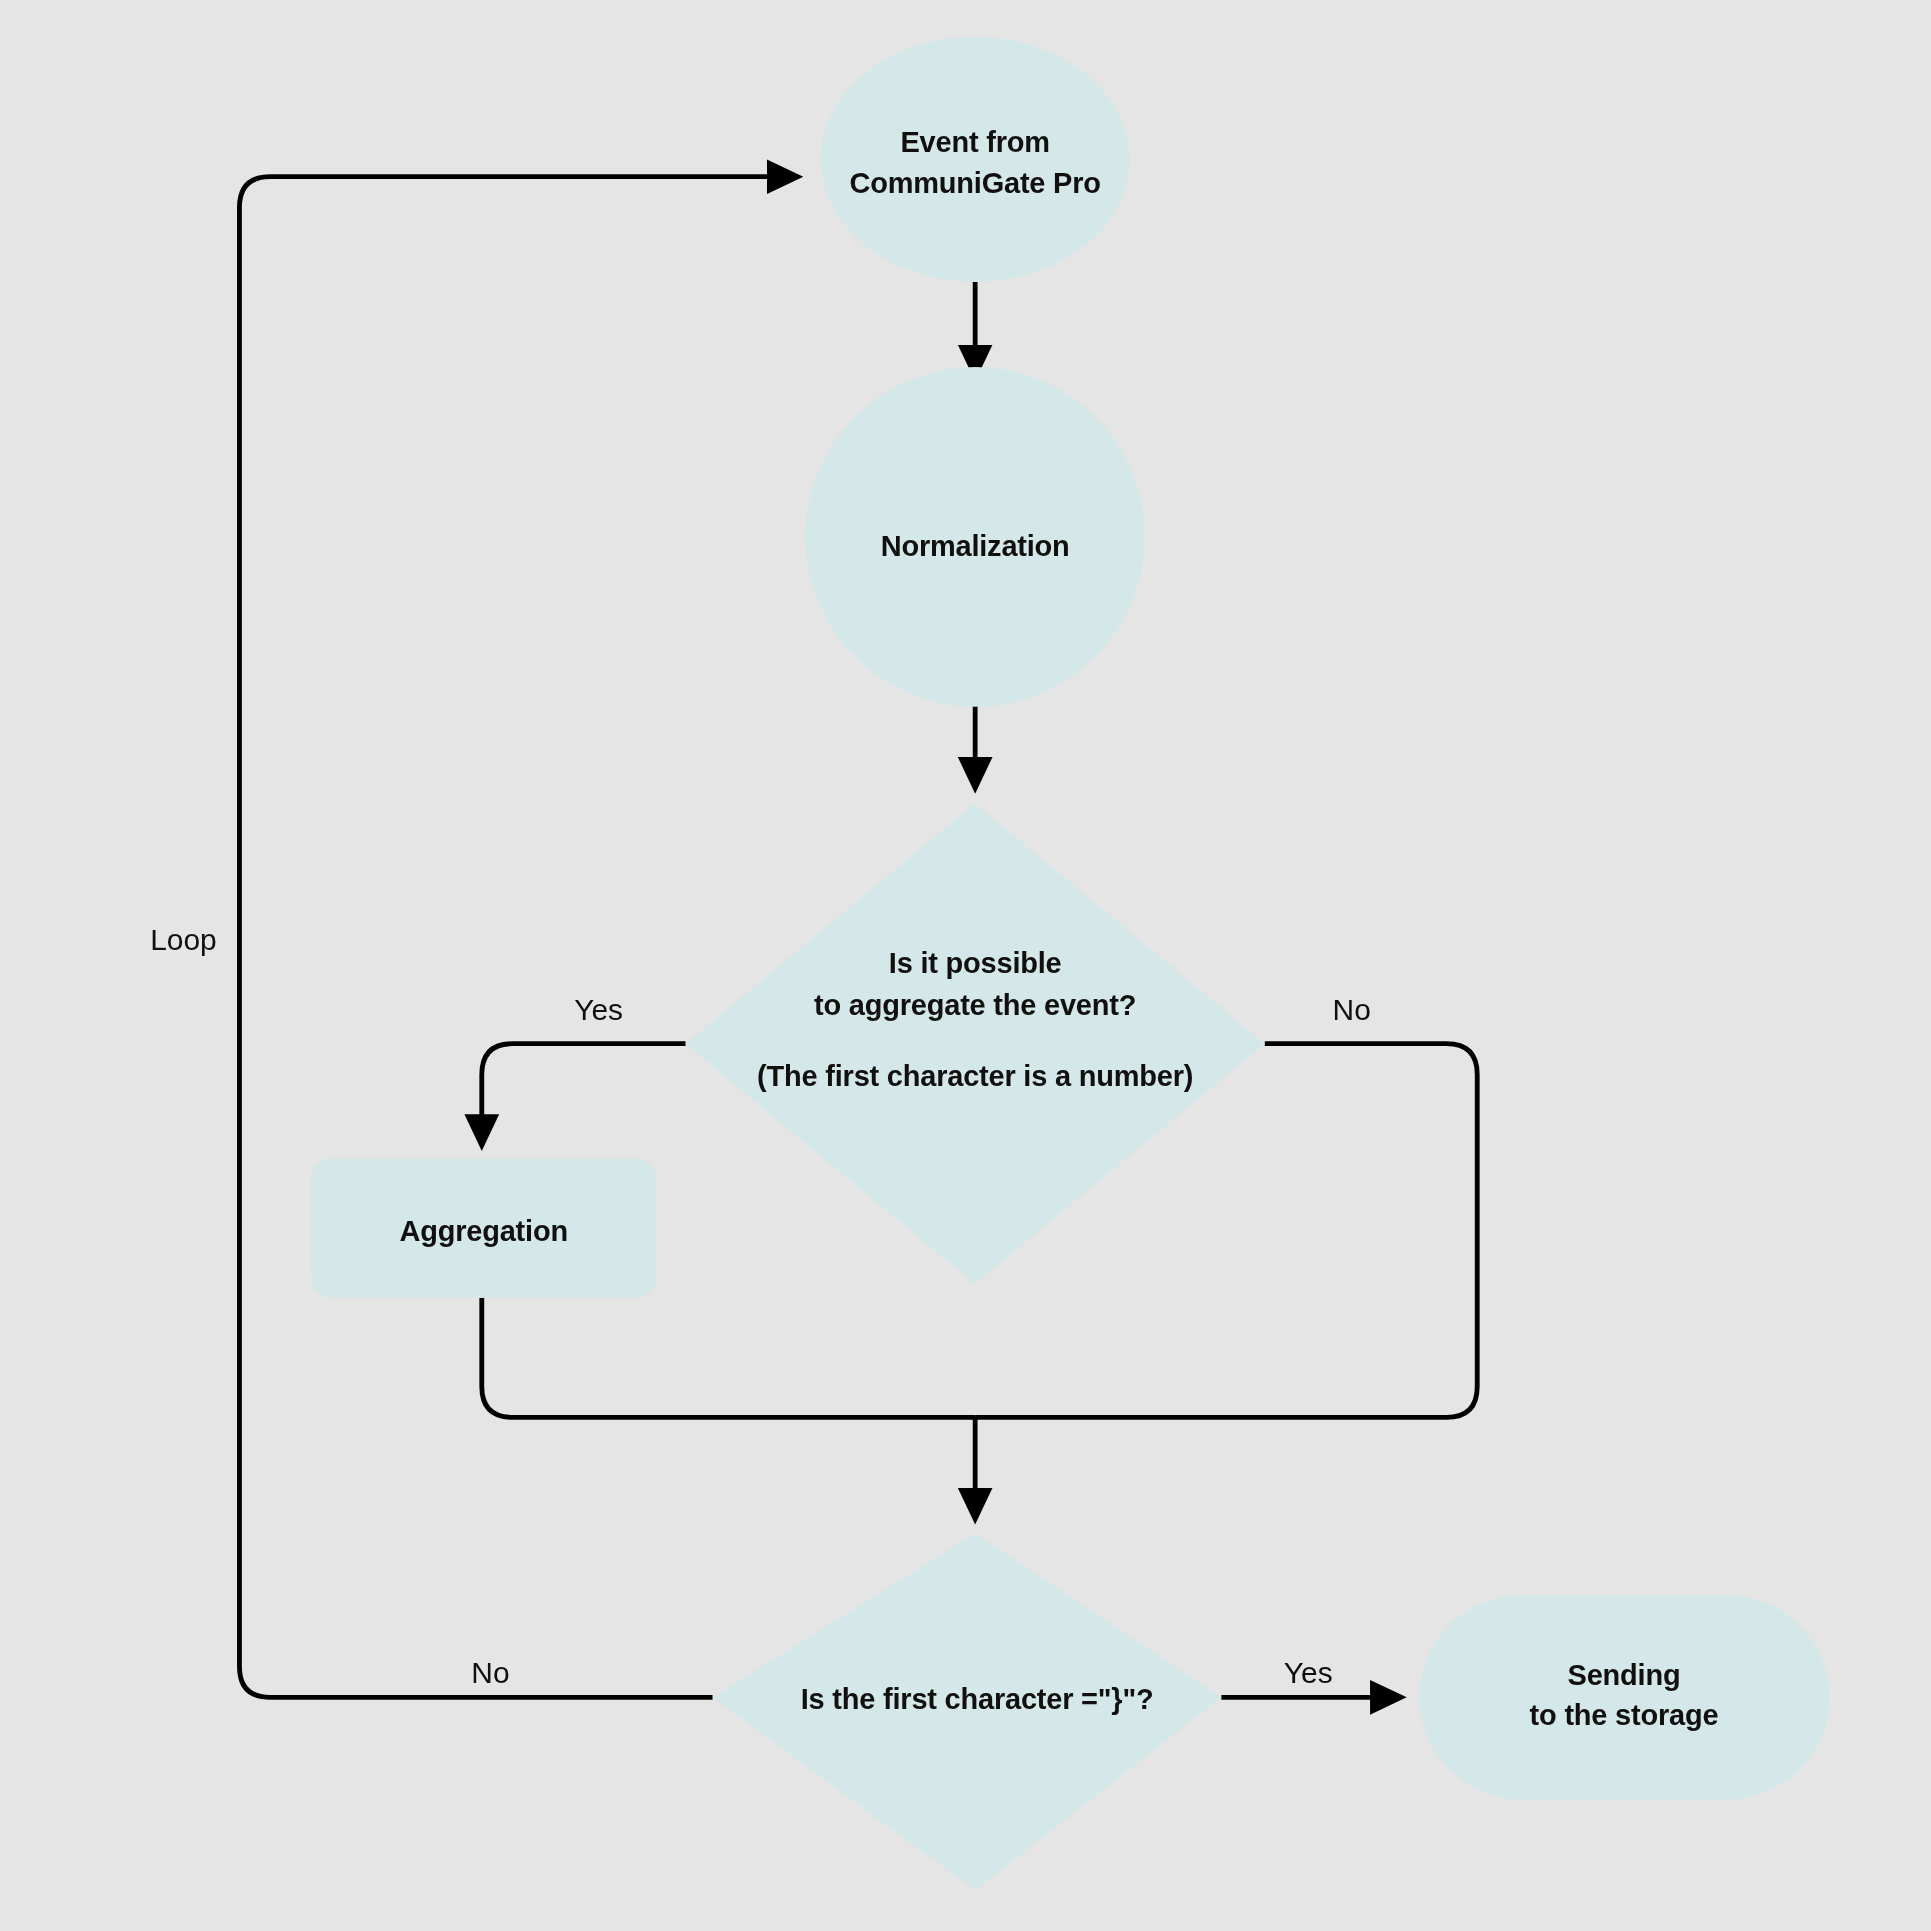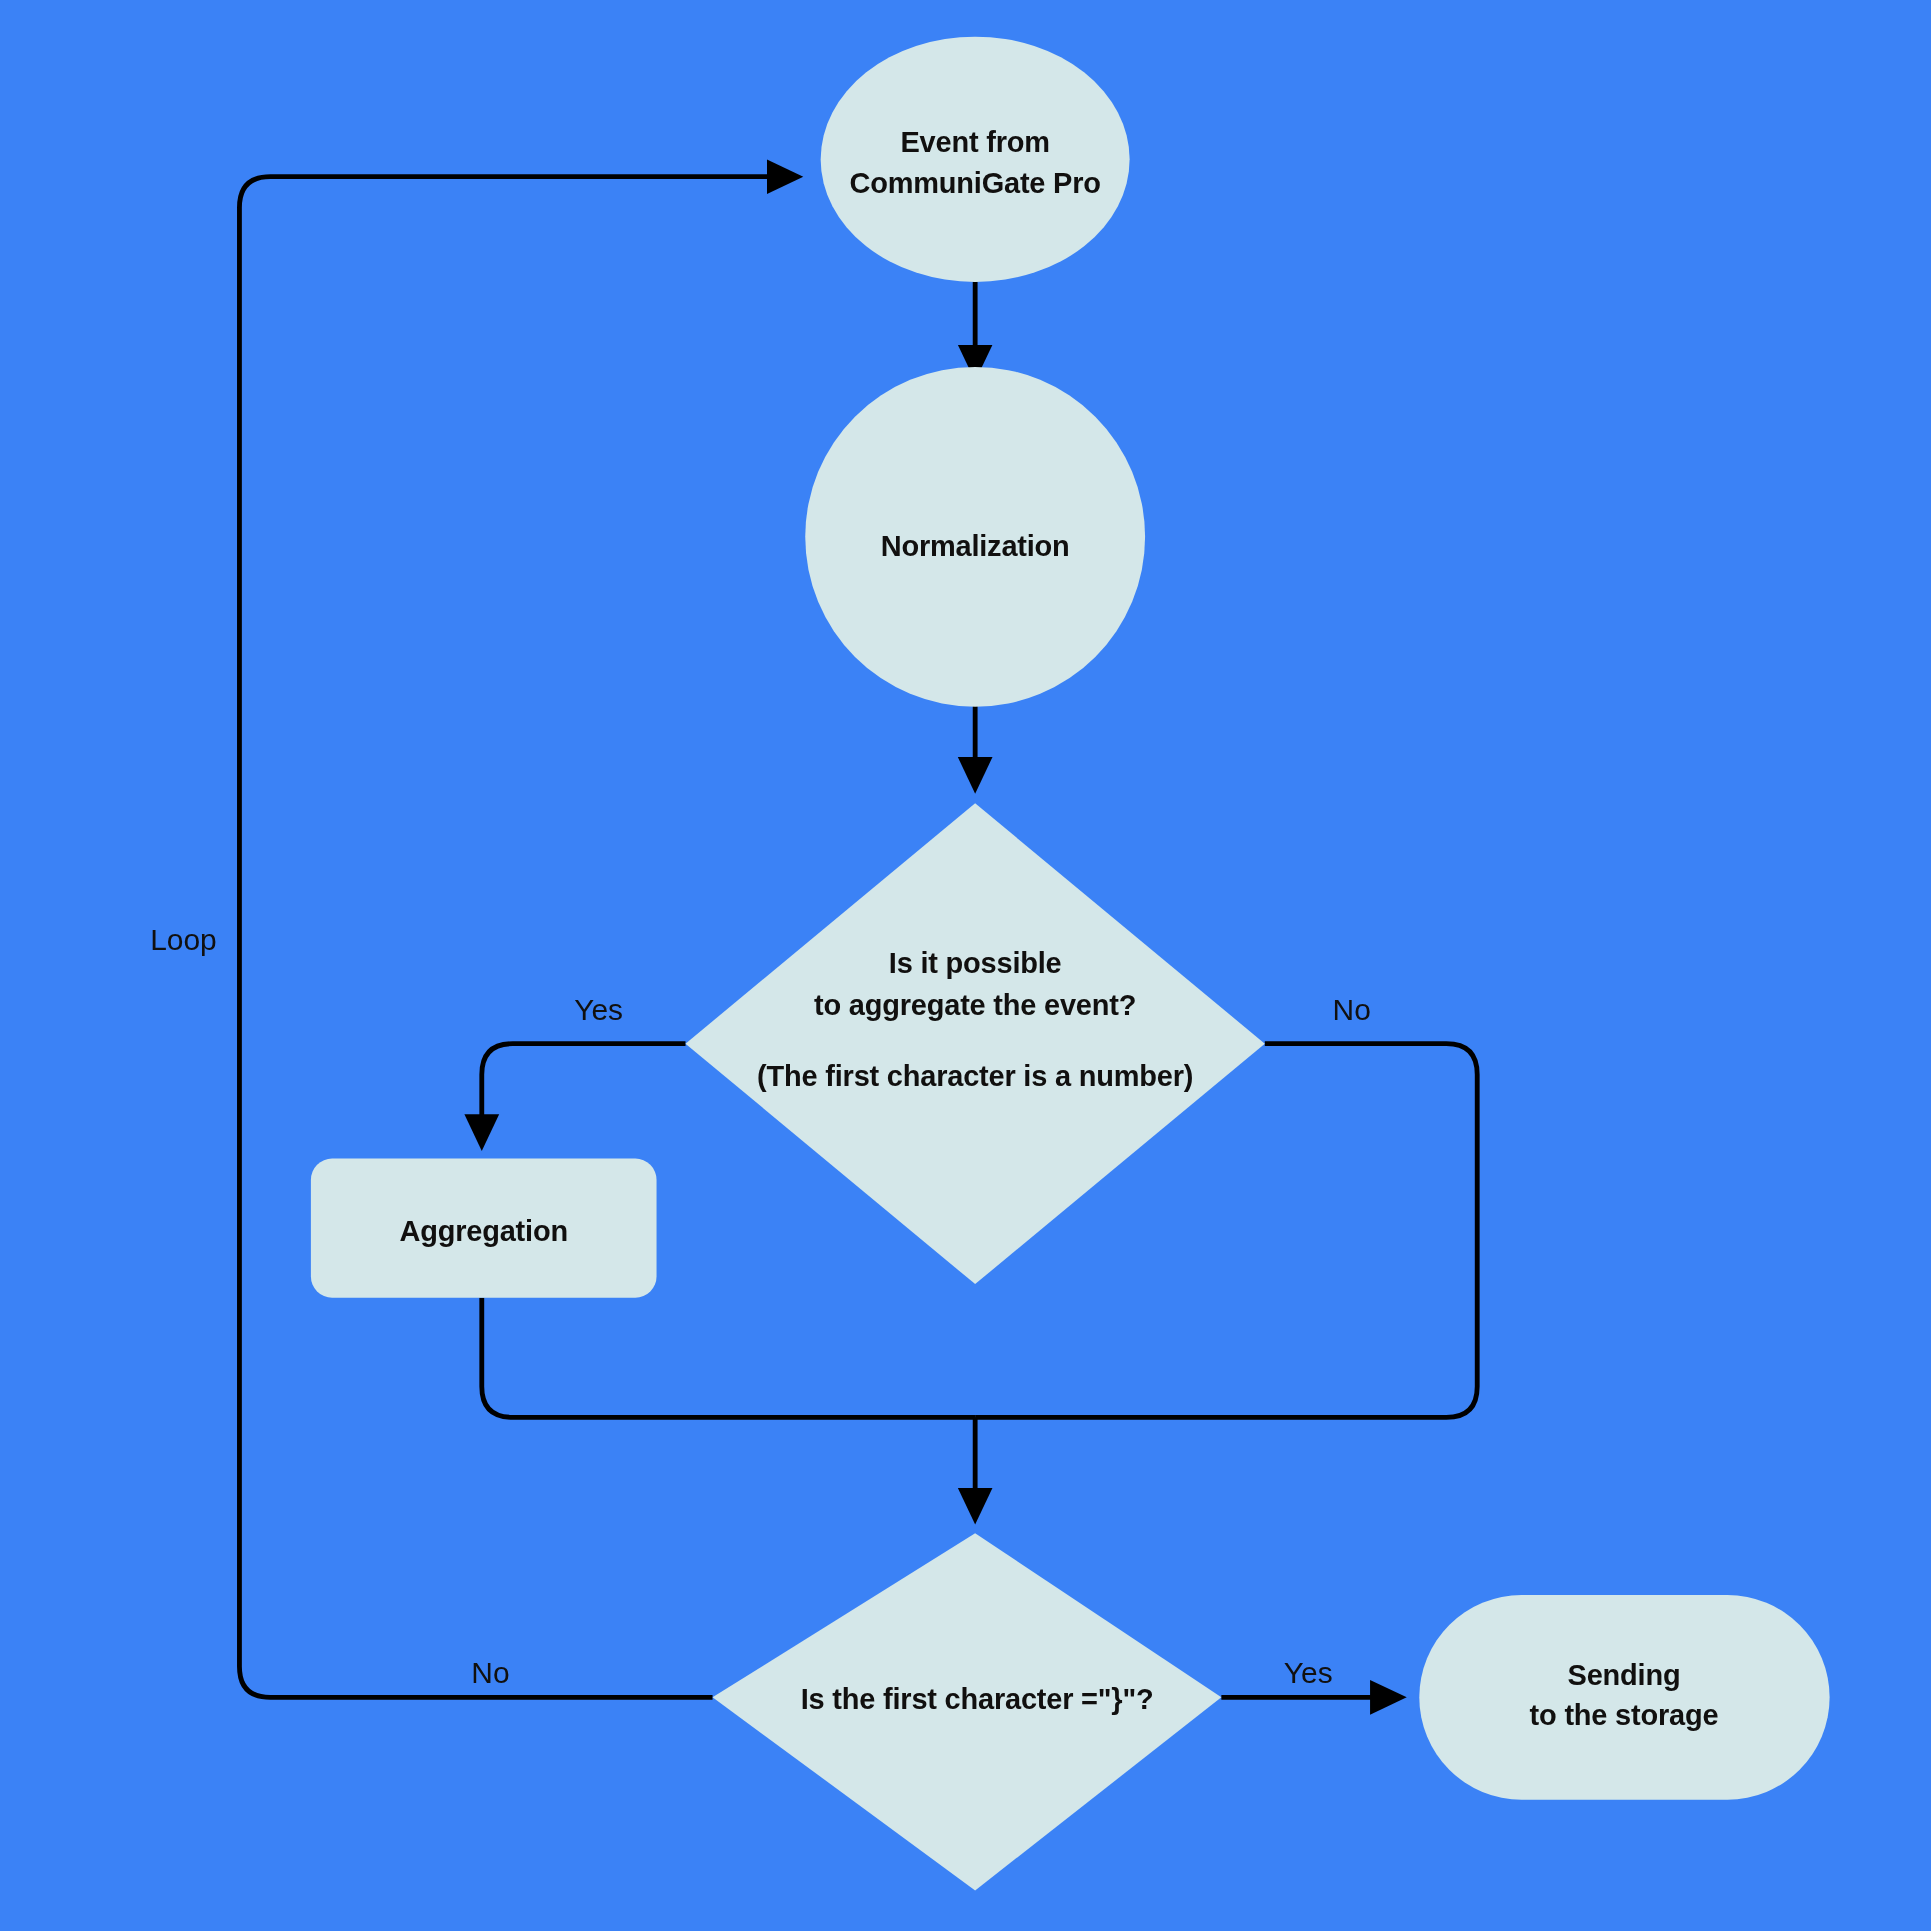--- a/index.html
+++ b/index.html
@@ -11,21 +11,21 @@
   body {
     width: 1931px;
     height: 1931px;
     font-family: "Liberation Sans", sans-serif;
     overflow: hidden;
   }
   #diagram-root {
     position: relative;
     width: 1931px;
     height: 1931px;
-    background: #3b82f6;
+    background: #e5e5e5;
   }
   svg.flow-canvas {
     position: absolute;
     top: 0;
     left: 0;
     width: 1931px;
     height: 1931px;
     display: block;
   }
   .node-shape {

